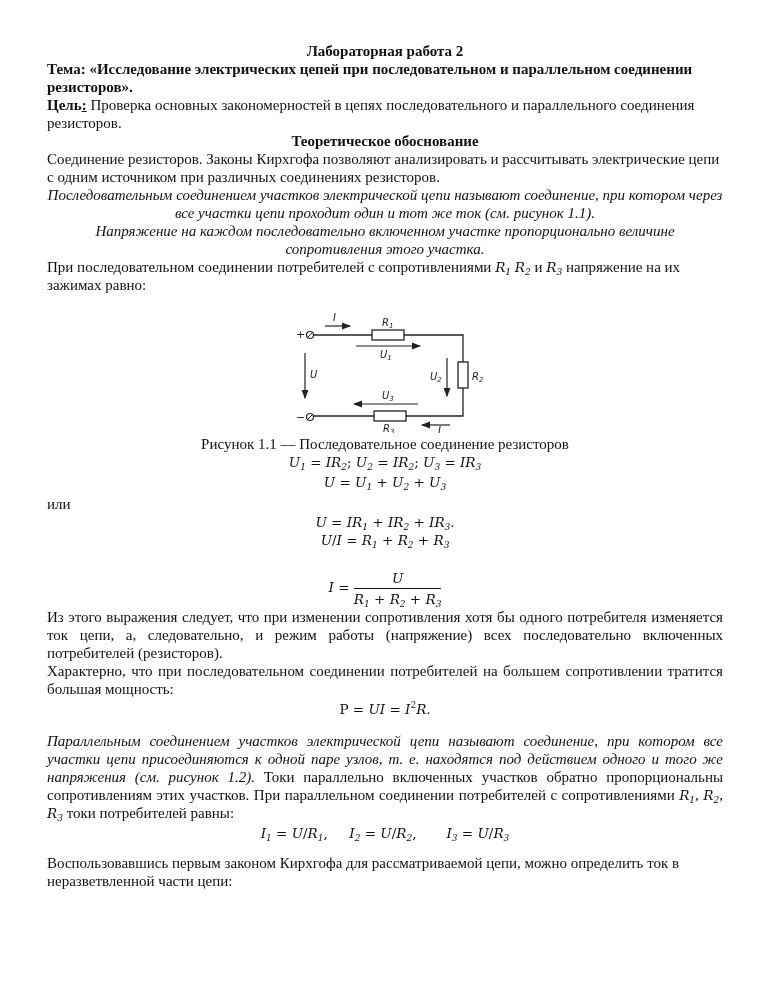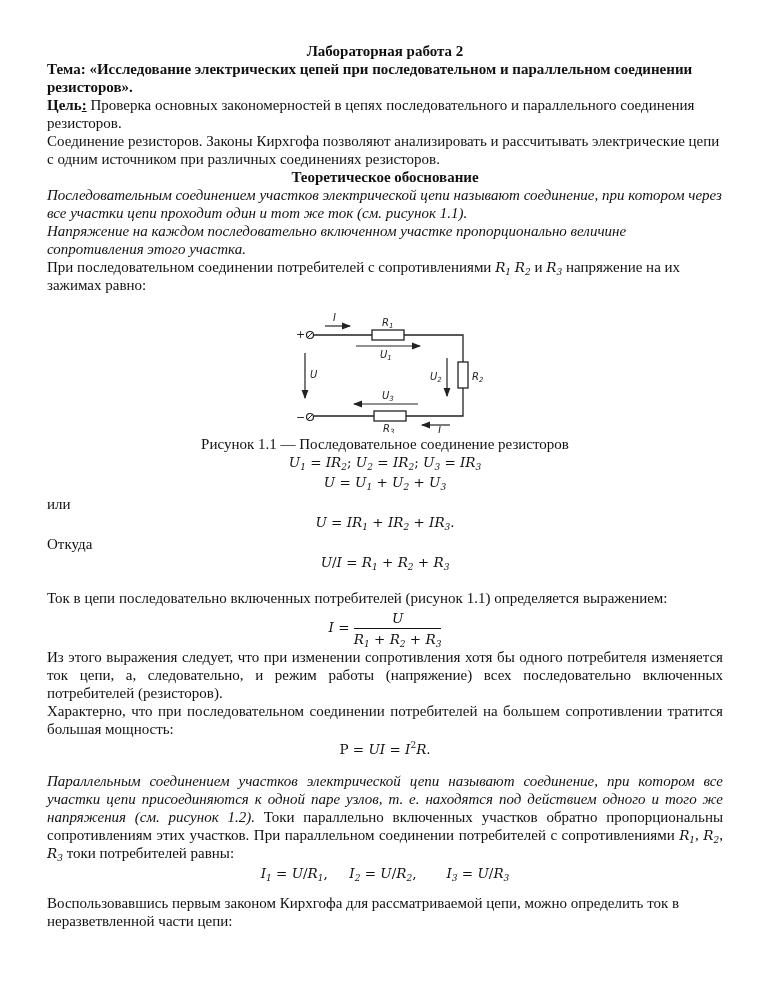--- a/index.html
+++ b/index.html
@@ -2,21 +2,21 @@
 <html><head>
 <meta charset="utf-8">
 <style>
   html, body { margin: 0; padding: 0; background: #ffffff; }
   body { width: 768px; height: 994px; position: relative; overflow: hidden;
          font-family: "Liberation Serif", serif; color: #111; font-size: 15px; }
   .page { position: absolute; left: 47px; top: 42px; width: 676px; }
   .line { line-height: 18px; }
   .center { text-align: center; }
   .bold { font-weight: bold; }
-  .it { font-style: italic; }
+  .it { font-style: italic; text-align: center; }
   .just { text-align: justify; text-align-last: left; }
   .math { font-family: "DejaVu Serif", serif; font-style: italic; font-size: 13.5px; }
   .math .up { font-style: normal; }
   .math sub { font-size: 9px; vertical-align: -3px; line-height: 0; }
   .math sup { font-size: 9px; vertical-align: 6px; line-height: 0; }
   u.und { text-decoration: underline; }
   .figure { position: relative; height: 127px; margin-top: 14px; }
   .figure svg { position: absolute; left: 223px; top: 0; }
   .spacer { height: 18px; }
   .frac { display: inline-block; vertical-align: middle; text-align: center; }
@@ -31,23 +31,23 @@
   <div class="line center bold">Лабораторная работа  2</div>
 
   <div class="line bold">
     <span>Тема:</span><span> «Исследование электрических цепей при последовательном и параллельном соединении резисторов».</span>
   </div>
 
   <div class="line">
     <span class="bold">Цель</span><u class="bold und">:</u><span> Проверка основных закономерностей в цепях последовательного и параллельного соединения резисторов.</span>
   </div>
 
+  <div class="line center bold">Теоретическое обоснование</div>
+
   <div class="line">Соединение резисторов. Законы Кирхгофа позволяют анализировать и рассчитывать электрические цепи с одним источником при различных соединениях резисторов.</div>
-
-  <div class="line center bold">Теоретическое обоснование</div>
   <div class="line it">Последовательным соединением участков электрической цепи называют соединение, при котором через все участки цепи проходит один и тот же ток (см. рисунок 1.1).</div>
   <div class="line it">Напряжение на каждом последовательно включенном участке пропорционально величине сопротивления этого участка.</div>
 
   <div class="line">
     <span>При последовательном соединении потребителей с сопротивлениями </span>
     <span class="math"><span>R</span><sub>1</sub></span>
     <span class="math"><span>R</span><sub>2</sub></span><span> и </span><span class="math"><span>R</span><sub>3</sub></span><span> напряжение на их зажимах равно:</span>
   </div>
 
   <div class="figure">
@@ -101,30 +101,28 @@
   <div class="line center math" style="margin-top:2px">
     <span>U</span><span class="up"> = </span><span>U</span><sub>1</sub><span class="up"> + </span><span>U</span><sub>2</sub><span class="up"> + </span><span>U</span><sub>3</sub>
   </div>
 
   <div class="line" style="margin-top:4px">или</div>
 
   <div class="line center math">
     <span>U</span><span class="up"> = </span><span>I</span><span>R</span><sub>1</sub><span class="up"> + </span><span>I</span><span>R</span><sub>2</sub><span class="up"> + </span><span>I</span><span>R</span><sub>3</sub><span class="up">.</span>
   </div>
 
-  <div class="line" style="margin-top:4px">Откуда</div>
 
   <div class="line center math">
     <span>U</span><span class="up">/</span><span>I</span><span class="up"> = </span><span>R</span><sub>1</sub><span class="up"> + </span><span>R</span><sub>2</sub><span class="up"> + </span><span>R</span><sub>3</sub>
   </div>
 
 
   <div class="spacer"></div>
 
-  <div class="line">Ток в цепи последовательно включенных потребителей (рисунок 1.1) определяется выражением:</div>
 
   <div class="center math" style="margin:2px 0 0; line-height:18px;">
     <span>I</span><span class="up"> = </span>
     <span class="frac">
       <span class="num"><span>U</span></span>
       <span class="den"><span>R</span><sub>1</sub><span class="up"> + </span><span>R</span><sub>2</sub><span class="up"> + </span><span>R</span><sub>3</sub></span>
     </span>
   </div>
 
   <div class="line just">Из этого выражения следует, что при изменении сопротивления хотя бы одного потребителя изменяется ток цепи, а, следовательно, и режим работы (напряжение) всех последовательно включенных потребителей (резисторов).</div>

